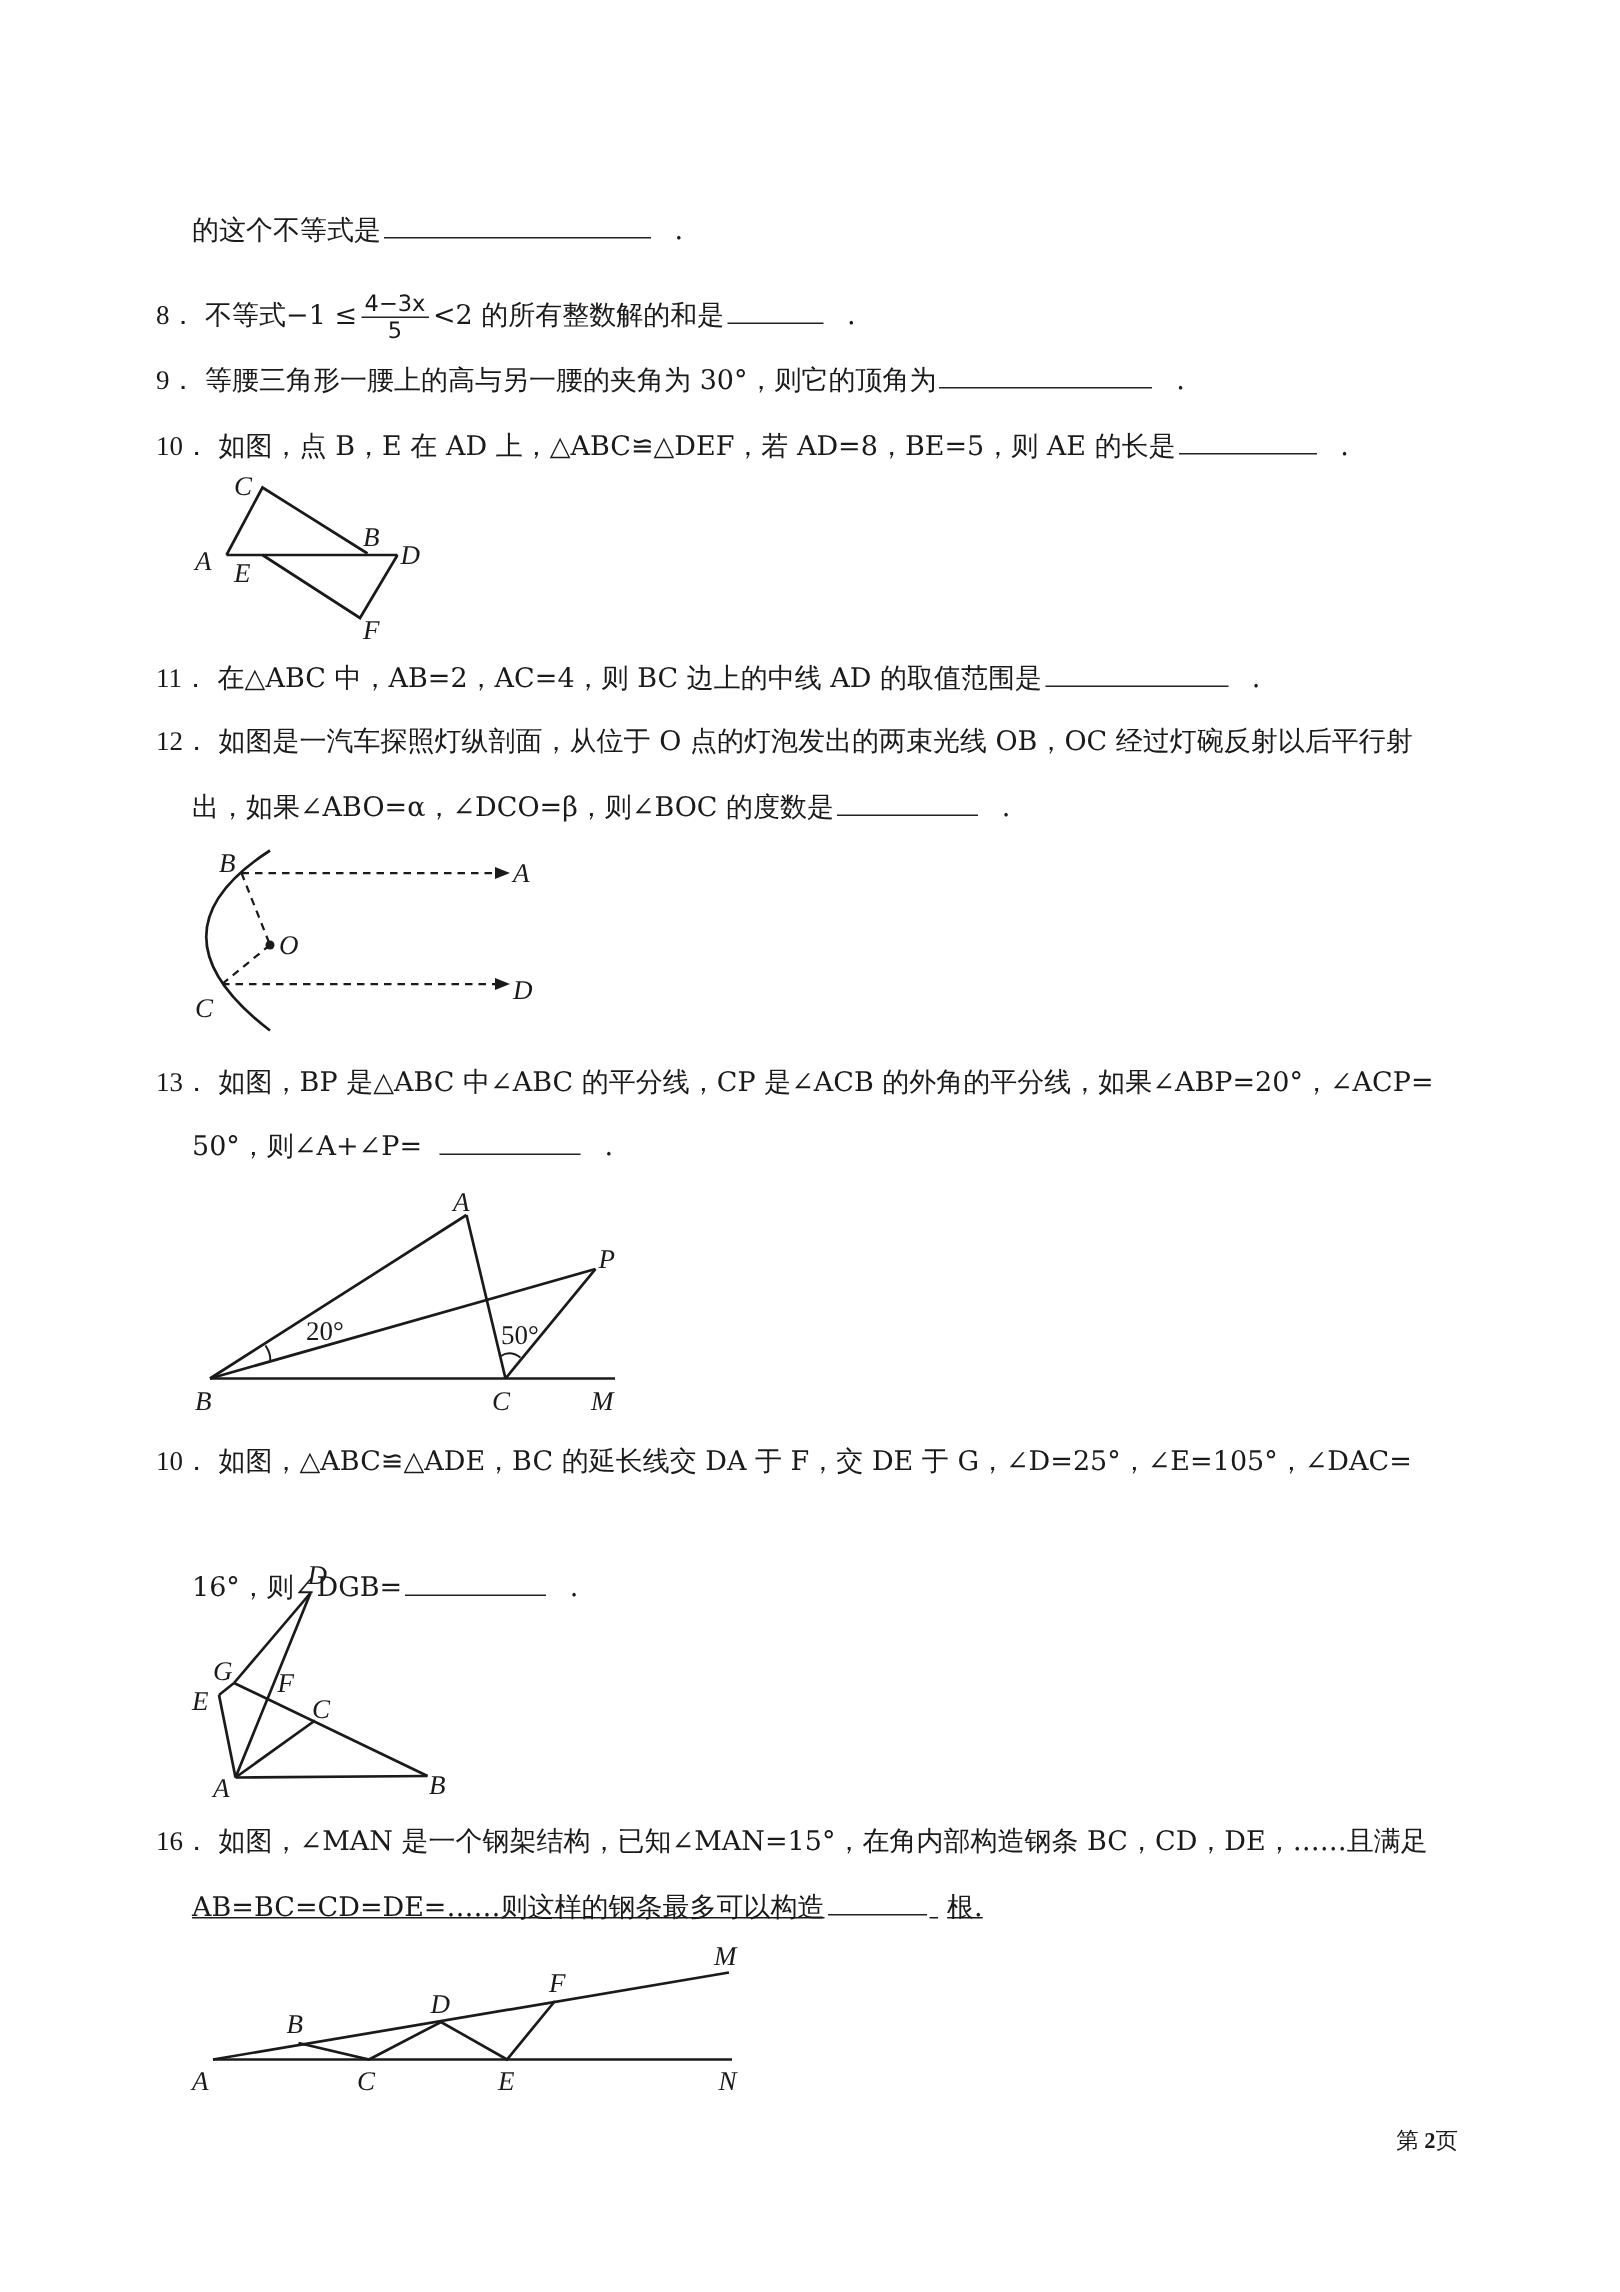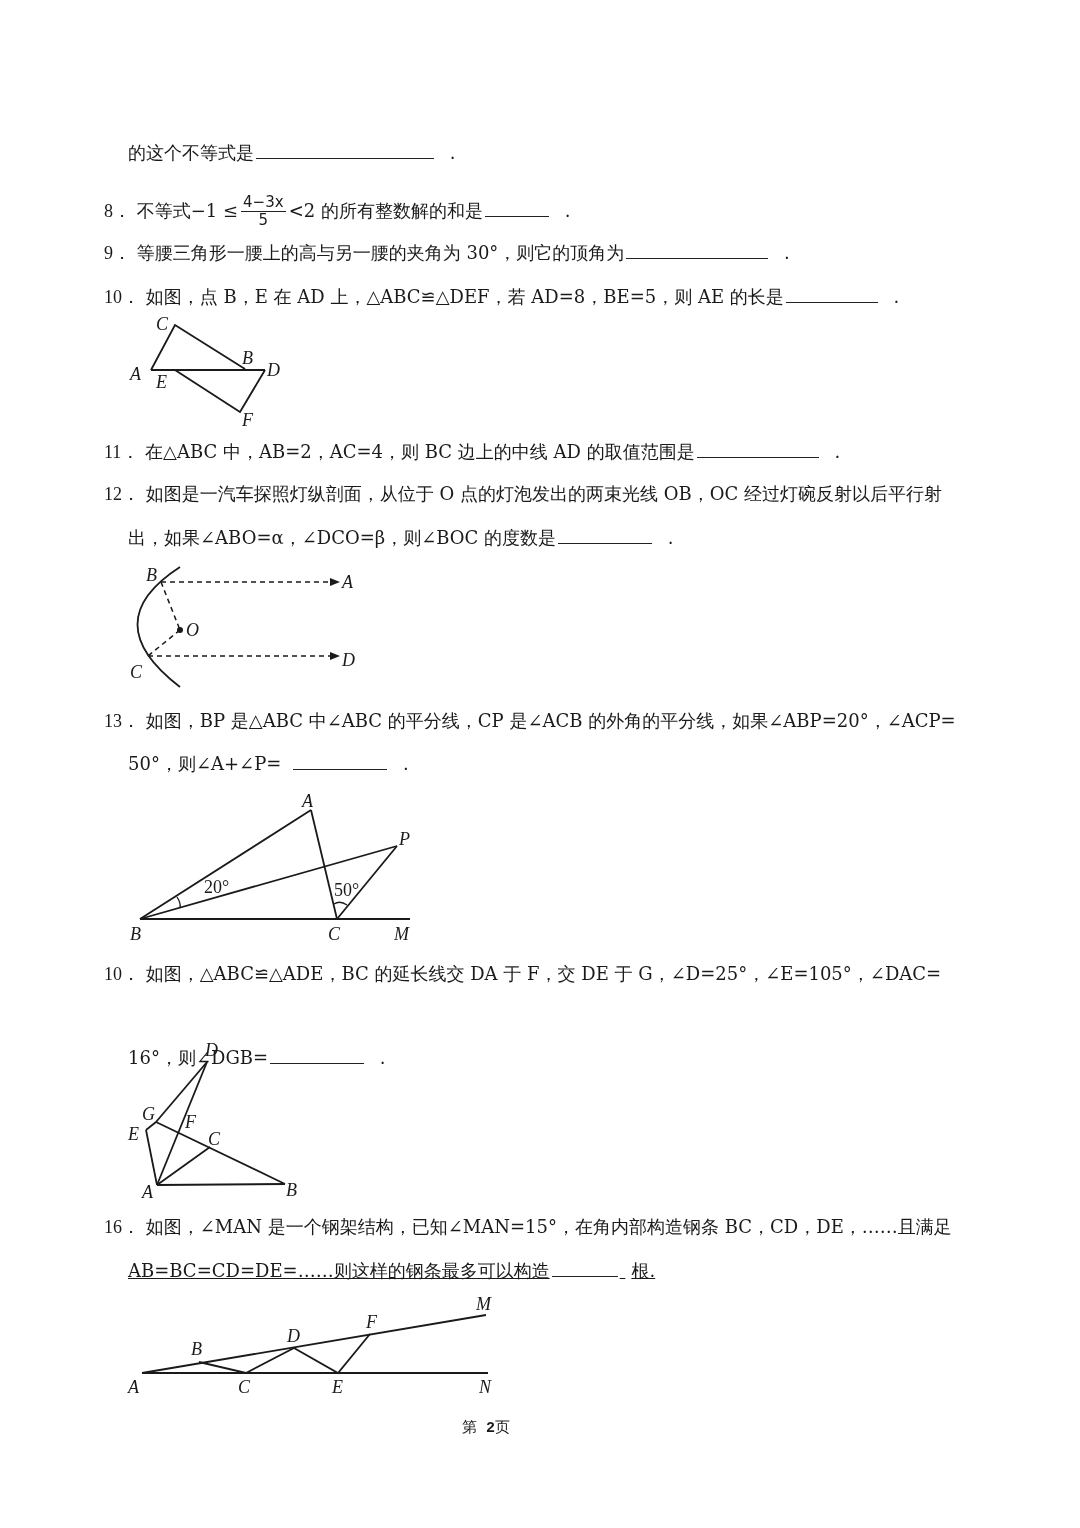--- a/index.html
+++ b/index.html
@@ -21,22 +21,22 @@
       display: inline-block; vertical-align: middle; text-align: center;
       font-family: "DejaVu Sans", sans-serif; font-size: 15px; line-height: 17px;
       margin: 16px 3px;
     }
     .frac .num { display: block; border-bottom: 1.2px solid #222; padding: 0 2px; }
     .frac .den { display: block; }
     svg.fig { position: absolute; overflow: visible; }
     svg.fig text { font-family: "Liberation Serif", serif; font-style: italic; font-size: 18px; fill: #1a1a1a; }
     svg.fig text.up { font-style: normal; }
     .footer {
-      position: absolute; left: 0; width: 972px; text-align: center;
-      top: 1418px; font-size: 15px; font-family: Liberation Mono, monospace;
+      position: absolute; left: 0; width: 972px; text-align: right;
+      top: 1418px; font-size: 15px; font-family: Liberation Serif, serif;
     }
     .footer b { font-weight: bold; }
   </style>
 </head>
 <body>
 
 <div class="line" style="left:128px; top:140px;">
   <span>的这个不等式是</span><span class="blank" style="width:178px"></span>
   <span style="margin-left:8px">.</span>
 </div>

